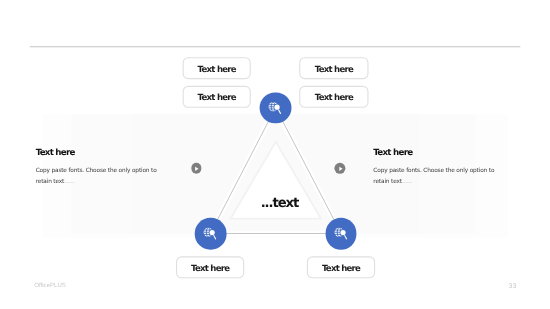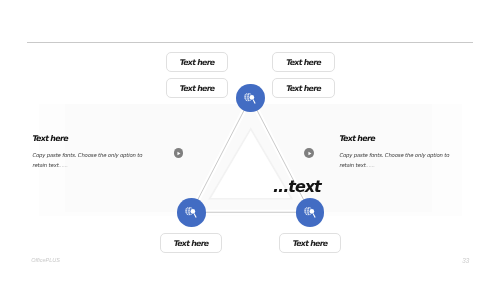--- a/index.html
+++ b/index.html
@@ -1,38 +1,38 @@
 <!DOCTYPE html>
 <html><head>
 <meta charset="utf-8">
 <style>
   html,body{margin:0;padding:0;}
   body{width:500px;height:281px;background:#ffffff;font-family:"Liberation Sans",sans-serif;overflow:hidden;}
-  .slide{position:relative;width:500px;height:281px;background:#fff;font-style:italic;}
+  .slide{position:relative;width:500px;height:281px;background:#fff;}
 
   
   .band1{position:absolute;left:39px;top:104px;width:423px;height:111.5px;background:#fdfdfd;}
   .band2{position:absolute;left:65px;top:104px;width:367px;height:108px;background:#fbfbfb;}
   .band3{position:absolute;left:120px;top:104px;width:260px;height:108px;background:#fafafa;}
 
   .rule{position:absolute;left:27px;top:42px;width:446px;height:1px;background:#c9c9c9;}
 
   .tri{position:absolute;left:0;top:0;}
 
   .btn{position:absolute;box-sizing:border-box;border:0.9px solid #e0e0e0;border-radius:5px;background:#fff;
        display:flex;align-items:center;justify-content:center;
        font-family:"DejaVu Sans",sans-serif;font-size:7.8px;font-weight:bold;color:#1f1f1f;letter-spacing:-0.7px;}
 
   .circ{position:absolute;width:28.5px;height:28.5px;border-radius:50%;background:#426cc3;
         display:flex;align-items:center;justify-content:center;}
 
   .head{position:absolute;font-family:"DejaVu Sans",sans-serif;font-size:7.9px;font-weight:bold;color:#141414;letter-spacing:-0.67px;}
   .body{position:absolute;font-family:"DejaVu Sans",sans-serif;font-size:5.3px;color:#3b3b3b;line-height:10.3px;width:118px;letter-spacing:-0.15px;}
   .dots{color:#bdbdbd;}
-  .ctext{position:absolute;font-family:"DejaVu Sans",sans-serif;font-size:16px;font-weight:bold;color:#141414;letter-spacing:-1px;margin-left:36px;}
+  .ctext{position:absolute;font-family:"DejaVu Sans",sans-serif;font-size:12px;font-weight:bold;color:#141414;letter-spacing:-1px;}
 
   .play{position:absolute;width:9.9px;height:9.9px;border-radius:50%;background:#7f7f7f;
         display:flex;align-items:center;justify-content:center;}
 
   .foot{position:absolute;font-size:5.5px;color:#c9c9c9;}
 </style>
 </head>
 <body>
 
 <div class="slide">

